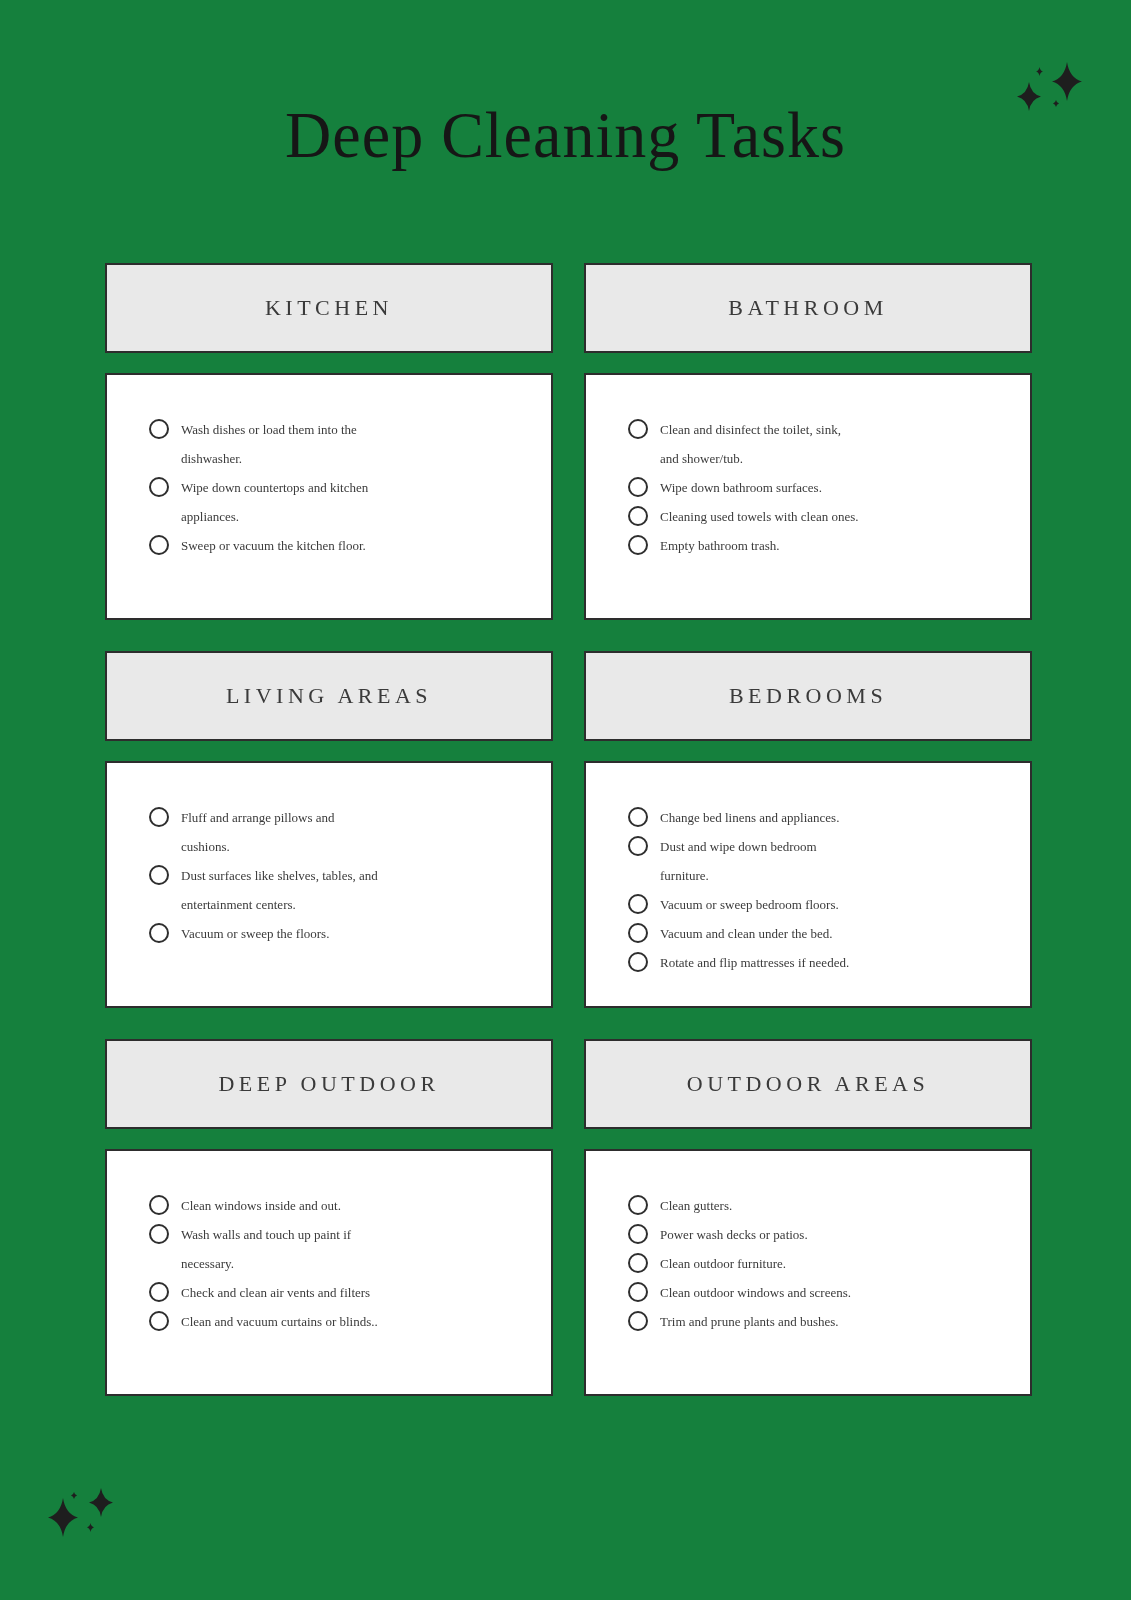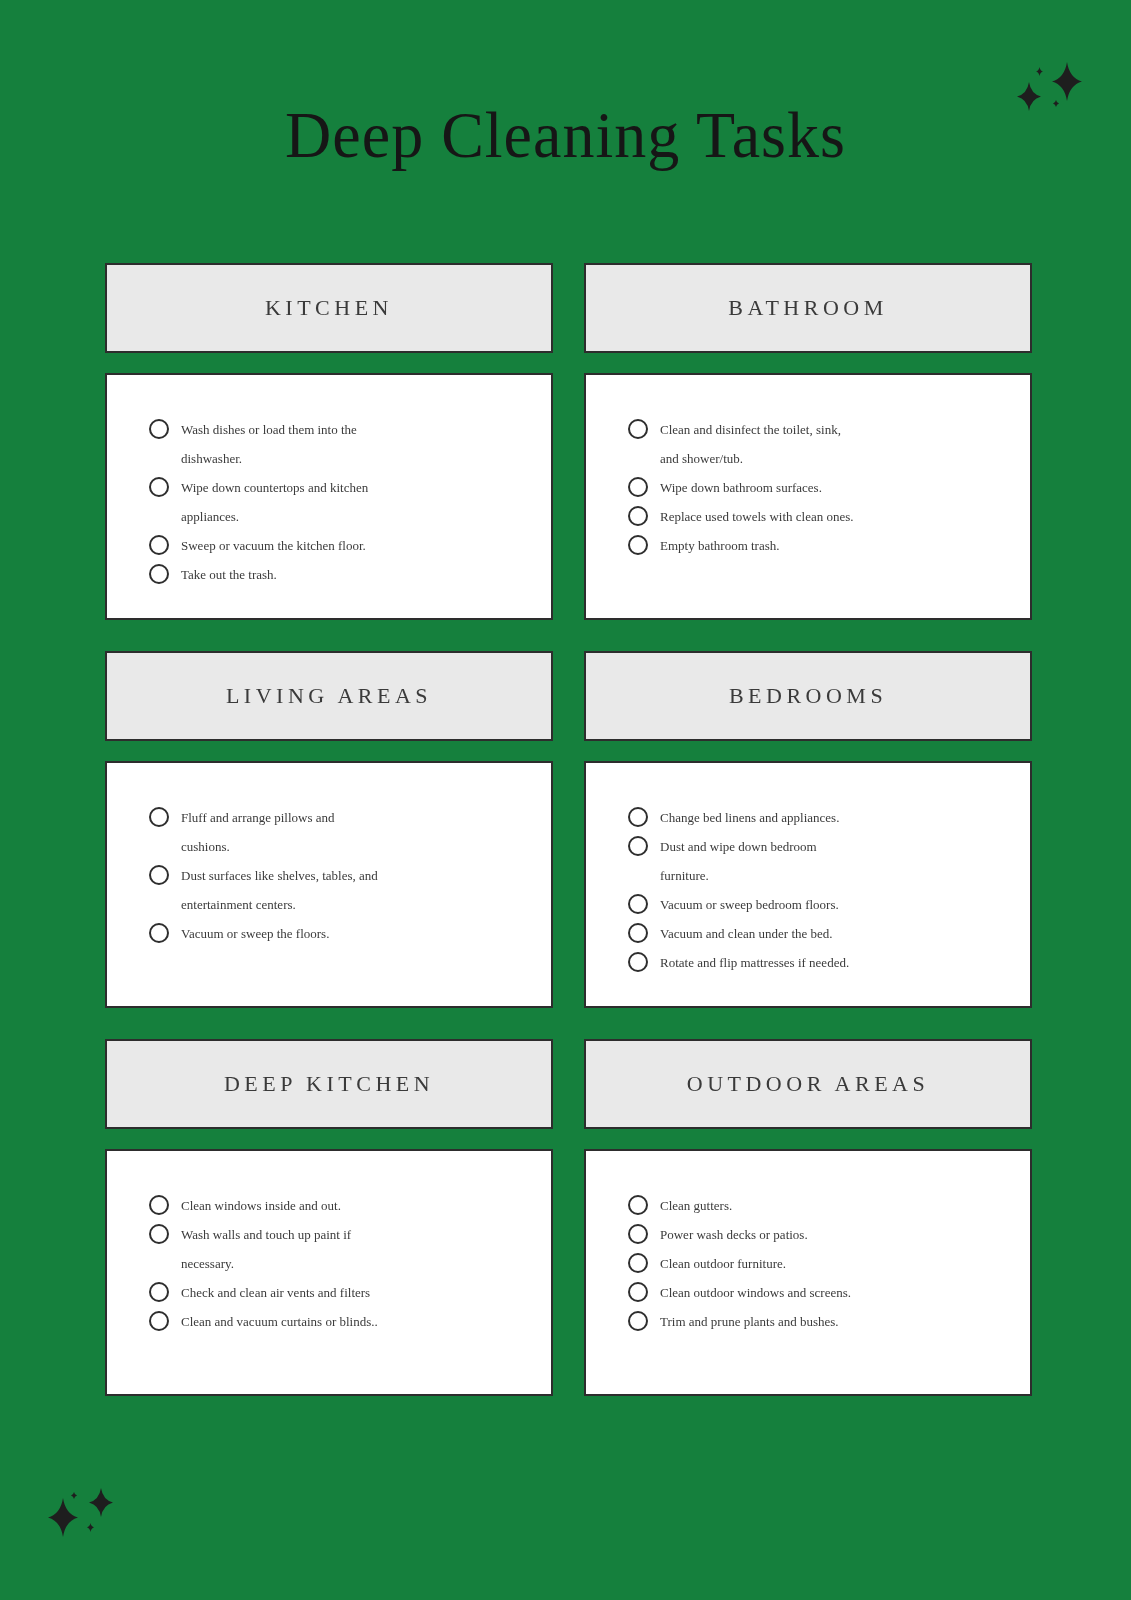--- a/index.html
+++ b/index.html
@@ -122,24 +122,20 @@
             </li>
             <li class="item">
               <span class="circle"></span>
               <span class="item-text">Wipe down countertops and kitchen
 appliances.</span>
             </li>
             <li class="item">
               <span class="circle"></span>
               <span class="item-text">Sweep or vacuum the kitchen floor.</span>
             </li>
-            <li class="item">
-              <span class="circle"></span>
-              <span class="item-text">Take out the trash.</span>
-            </li>
           </ul>
     </div>
   </div>
 
   <div class="section">
     <div class="section-header">
       <span>BATHROOM</span>
     </div>
     <div class="item-box">
       <ul class="checklist">
@@ -147,21 +143,21 @@
               <span class="circle"></span>
               <span class="item-text">Clean and disinfect the toilet, sink,
 and shower/tub.</span>
             </li>
             <li class="item">
               <span class="circle"></span>
               <span class="item-text">Wipe down bathroom surfaces.</span>
             </li>
             <li class="item">
               <span class="circle"></span>
-              <span class="item-text">Replace used towels with clean ones.</span>
+              <span class="item-text">Cleaning used towels with clean ones.</span>
             </li>
             <li class="item">
               <span class="circle"></span>
               <span class="item-text">Empty bathroom trash.</span>
             </li>
           </ul>
     </div>
   </div>
 
   <div class="section">
@@ -214,21 +210,21 @@
             <li class="item">
               <span class="circle"></span>
               <span class="item-text">Rotate and flip mattresses if needed.</span>
             </li>
           </ul>
     </div>
   </div>
 
   <div class="section">
     <div class="section-header">
-      <span>DEEP KITCHEN</span>
+      <span>DEEP OUTDOOR</span>
     </div>
     <div class="item-box">
       <ul class="checklist">
             <li class="item">
               <span class="circle"></span>
               <span class="item-text">Clean windows inside and out.</span>
             </li>
             <li class="item">
               <span class="circle"></span>
               <span class="item-text">Wash walls and touch up paint if

